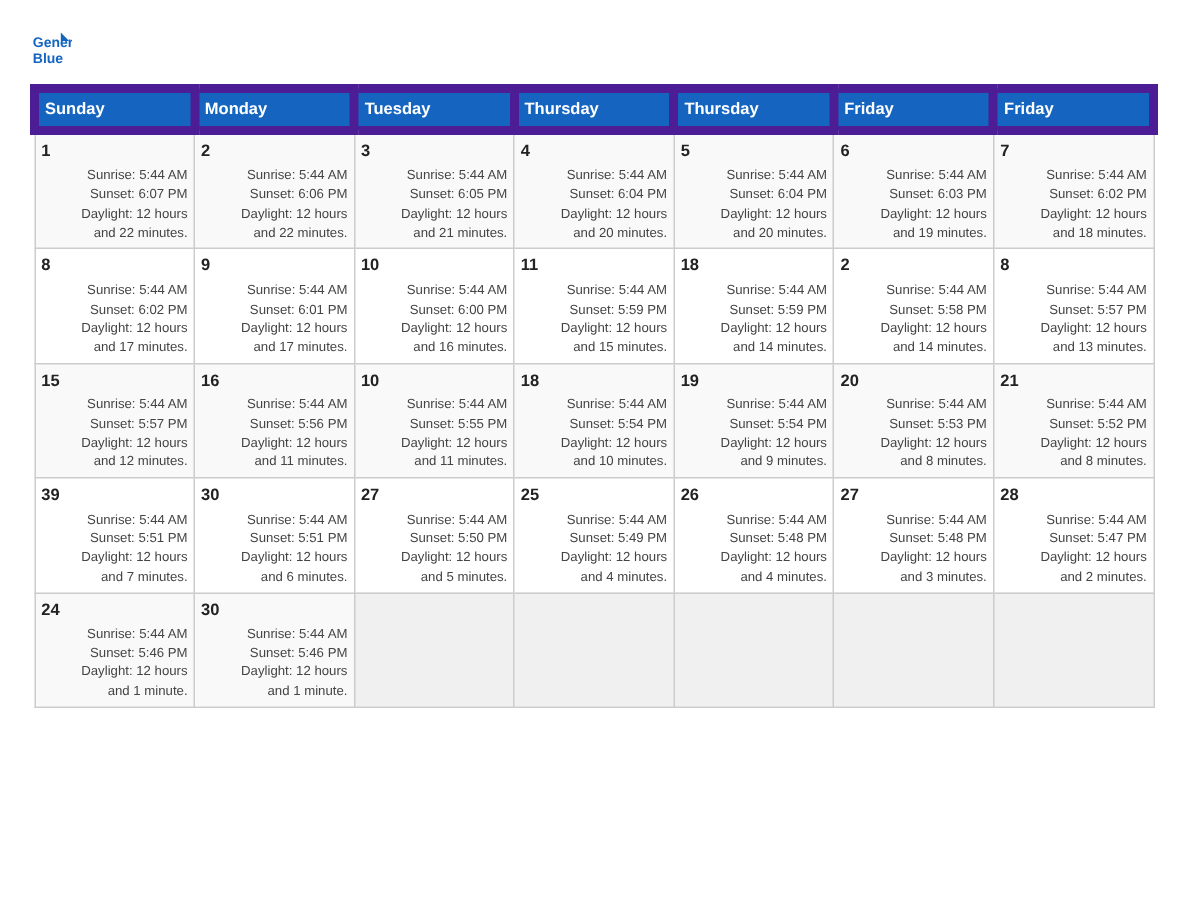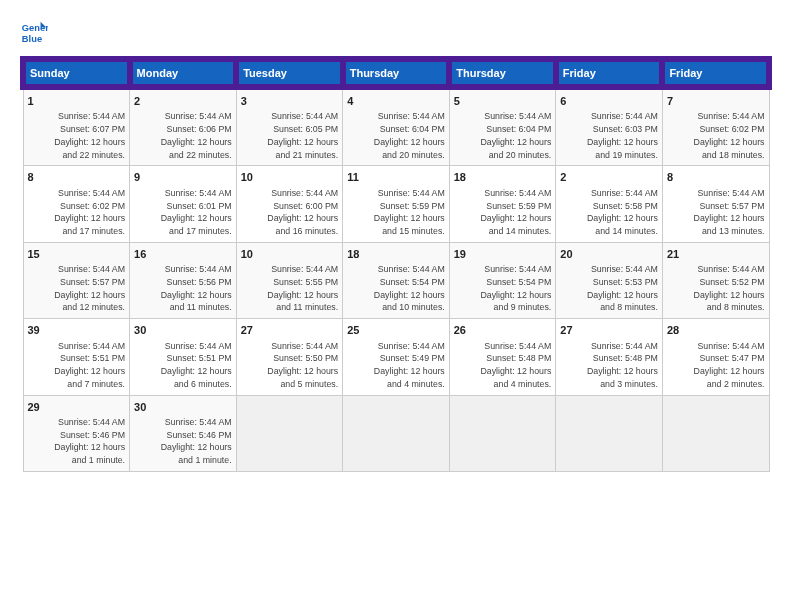--- a/index.html
+++ b/index.html
@@ -332,21 +332,21 @@
           <td>
             <span class="day-num">28</span>
             <div class="day-detail" style="white-space: pre-line;">Sunrise: 5:44 AM
 Sunset: 5:47 PM
 Daylight: 12 hours
 and 2 minutes.</div>
           </td>
         </tr>
         <tr>
           <td>
-            <span class="day-num">29</span>
+            <span class="day-num">24</span>
             <div class="day-detail" style="white-space: pre-line;">Sunrise: 5:44 AM
 Sunset: 5:46 PM
 Daylight: 12 hours
 and 1 minute.</div>
           </td>
           <td>
             <span class="day-num">30</span>
             <div class="day-detail" style="white-space: pre-line;">Sunrise: 5:44 AM
 Sunset: 5:46 PM
 Daylight: 12 hours

